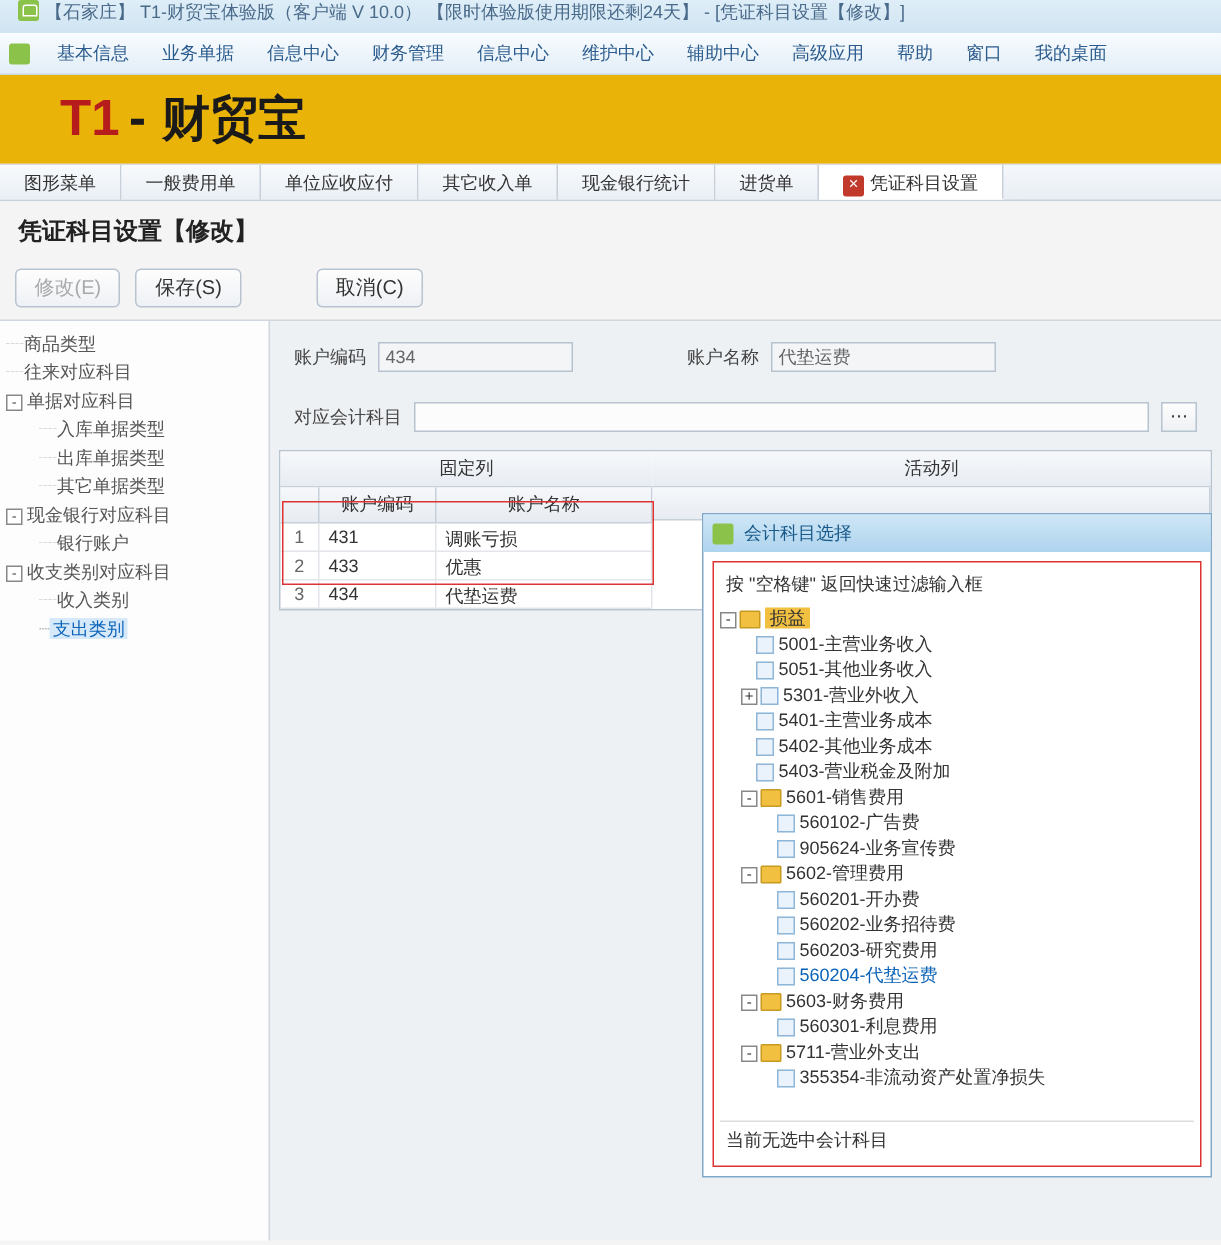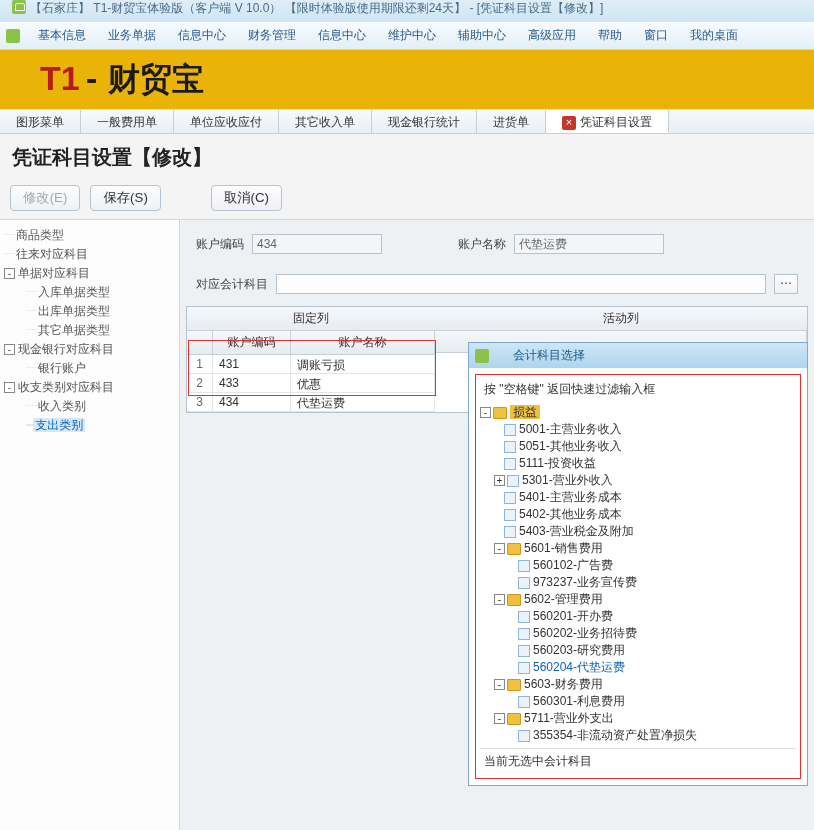--- a/index.html
+++ b/index.html
@@ -18,21 +18,21 @@
   
   .brand { height:60px; background:#eab308; border-bottom:1px solid #ddd; display:flex; align-items:center; padding-left:40px; }
   .brand svg text{font-weight:bold;}
 
   
   .tabs{height:24px;background:linear-gradient(#f5f8fb,#e8eef4);display:flex;border-bottom:1px solid #c7d0d9;}
   .tab{padding:4px 16px;border-right:1px solid #c7d0d9;color:#333;cursor:pointer;background:linear-gradient(#f8fafc,#e9eff5);}
   .tab.active{background:#fff;border-bottom:1px solid #fff;position:relative;}
   .tab .x{display:inline-block;width:14px;height:14px;background:#c0392b;color:#fff;text-align:center;line-height:13px;font-size:11px;margin-right:4px;border-radius:2px;}
 
-  .page-title{font-size:20px;font-weight:bold;padding:10px 12px;color:#222;}
+  .page-title{font-size:16px;font-weight:bold;padding:10px 12px;color:#222;}
 
   .toolbar{padding:4px 10px 8px;display:flex;gap:10px;}
   .btn{border:1px solid #b7c3cf;background:linear-gradient(#fdfdfd,#eef1f5);padding:3px 12px;border-radius:4px;cursor:pointer;color:#333;}
   .btn.disabled{color:#aaa;cursor:default;}
 
   .workspace{display:flex;height:calc(830px - 22px - 28px - 60px - 24px - 44px - 38px);border-top:1px solid #cfd6dd;}
   
   .tree{width:180px;border-right:1px solid #cfd6dd;background:#fdfdfd;padding:6px 4px;color:#555;line-height:19px;}
   .tree .node{white-space:nowrap;}
   .tree .exp{display:inline-block;width:11px;height:11px;border:1px solid #888;text-align:center;line-height:9px;font-size:10px;margin-right:3px;color:#555;background:#fff;}
@@ -56,31 +56,31 @@
   .fixedgrid{width:248px;}
   .c-idx{width:26px;text-align:center;color:#666;}
   .c-code{width:78px;}
   .c-name{flex:1;}
   .gridcols{display:flex;}
   .colgroup-label{background:linear-gradient(#f6f8fb,#e7ecf2);text-align:center;border-bottom:1px solid #c7d0d9;padding:3px 0;}
   .redbox{position:absolute;border:1px solid #d33;}
 
   
   .popup{position:absolute;left:465px;top:339px;width:340px;border:1px solid #7fa8c9;background:#fff;}
-  .popup .pttl{background:linear-gradient(#cfe6f6,#aed4ee);padding:4px 6px;color:#185a8a;display:flex;align-items:center;gap:24px;}
+  .popup .pttl{background:linear-gradient(#cfe6f6,#aed4ee);padding:4px 6px;color:#185a8a;display:flex;align-items:center;gap:7px;}
   .popup .lockp{width:14px;height:14px;background:#8bc34a;border-radius:2px;}
   .popup .pbody{border:1px solid #d33;margin:6px;padding:4px;}
   .popup .hint{color:#333;padding:2px 4px 6px;}
   .ptree{line-height:17px;color:#333;}
   .ptree .pn{white-space:nowrap;}
   .ptree .fold{display:inline-block;width:14px;height:12px;background:#f1c040;border:1px solid #c79a20;border-radius:1px;margin-right:3px;vertical-align:middle;}
   .ptree .file{display:inline-block;width:12px;height:12px;background:#eaf3fb;border:1px solid #8eb6d8;margin-right:3px;vertical-align:middle;}
   .ptree .pe{display:inline-block;width:11px;height:11px;border:1px solid #888;text-align:center;line-height:9px;font-size:10px;margin-right:2px;background:#fff;}
   .ptree .hl{color:#0b63b8;}
-  .popup .status{border-top:1px solid #ddd;margin-top:4px;padding:4px;color:#333;}
+  .popup .status{border-top:1px solid #ddd;margin-top:20px;padding:4px;color:#333;}
 </style>
 </head>
 <body>
 
 <div class="titlebar">
   <span class="lock"></span>
   <span>【石家庄】 T1-财贸宝体验版（客户端 V 10.0） 【限时体验版使用期限还剩24天】 -  [凭证科目设置【修改】]</span>
 </div>
 
 <div class="menubar">
@@ -197,28 +197,27 @@
   <div class="pttl">
     <span class="lockp"></span>
     <span>会计科目选择</span>
   </div>
   <div class="pbody">
     <div class="hint">按 "空格键" 返回快速过滤输入框</div>
     <div class="ptree">
       <div class="pn"><span class="pe">-</span><span class="fold"></span><span style="background:#f1c040;padding:0 3px">损益</span></div>
       <div class="pn" style="padding-left:24px"><span class="file"></span><span>5001-主营业务收入</span></div>
       <div class="pn" style="padding-left:24px"><span class="file"></span><span>5051-其他业务收入</span></div>
-      <div class="pn" style="padding-left:24px"><span class="file"></span><span>5111-投资收益</span></div>
       <div class="pn" style="padding-left:14px"><span class="pe">+</span><span class="file"></span><span>5301-营业外收入</span></div>
       <div class="pn" style="padding-left:24px"><span class="file"></span><span>5401-主营业务成本</span></div>
       <div class="pn" style="padding-left:24px"><span class="file"></span><span>5402-其他业务成本</span></div>
       <div class="pn" style="padding-left:24px"><span class="file"></span><span>5403-营业税金及附加</span></div>
       <div class="pn" style="padding-left:14px"><span class="pe">-</span><span class="fold"></span><span>5601-销售费用</span></div>
       <div class="pn" style="padding-left:38px"><span class="file"></span><span>560102-广告费</span></div>
-      <div class="pn" style="padding-left:38px"><span class="file"></span><span>973237-业务宣传费</span></div>
+      <div class="pn" style="padding-left:38px"><span class="file"></span><span>905624-业务宣传费</span></div>
       <div class="pn" style="padding-left:14px"><span class="pe">-</span><span class="fold"></span><span>5602-管理费用</span></div>
       <div class="pn" style="padding-left:38px"><span class="file"></span><span>560201-开办费</span></div>
       <div class="pn" style="padding-left:38px"><span class="file"></span><span>560202-业务招待费</span></div>
       <div class="pn" style="padding-left:38px"><span class="file"></span><span>560203-研究费用</span></div>
       <div class="pn" style="padding-left:38px"><span class="file"></span><span class="hl">560204-代垫运费</span></div>
       <div class="pn" style="padding-left:14px"><span class="pe">-</span><span class="fold"></span><span>5603-财务费用</span></div>
       <div class="pn" style="padding-left:38px"><span class="file"></span><span>560301-利息费用</span></div>
       <div class="pn" style="padding-left:14px"><span class="pe">-</span><span class="fold"></span><span>5711-营业外支出</span></div>
       <div class="pn" style="padding-left:38px"><span class="file"></span><span>355354-非流动资产处置净损失</span></div>
     </div>

